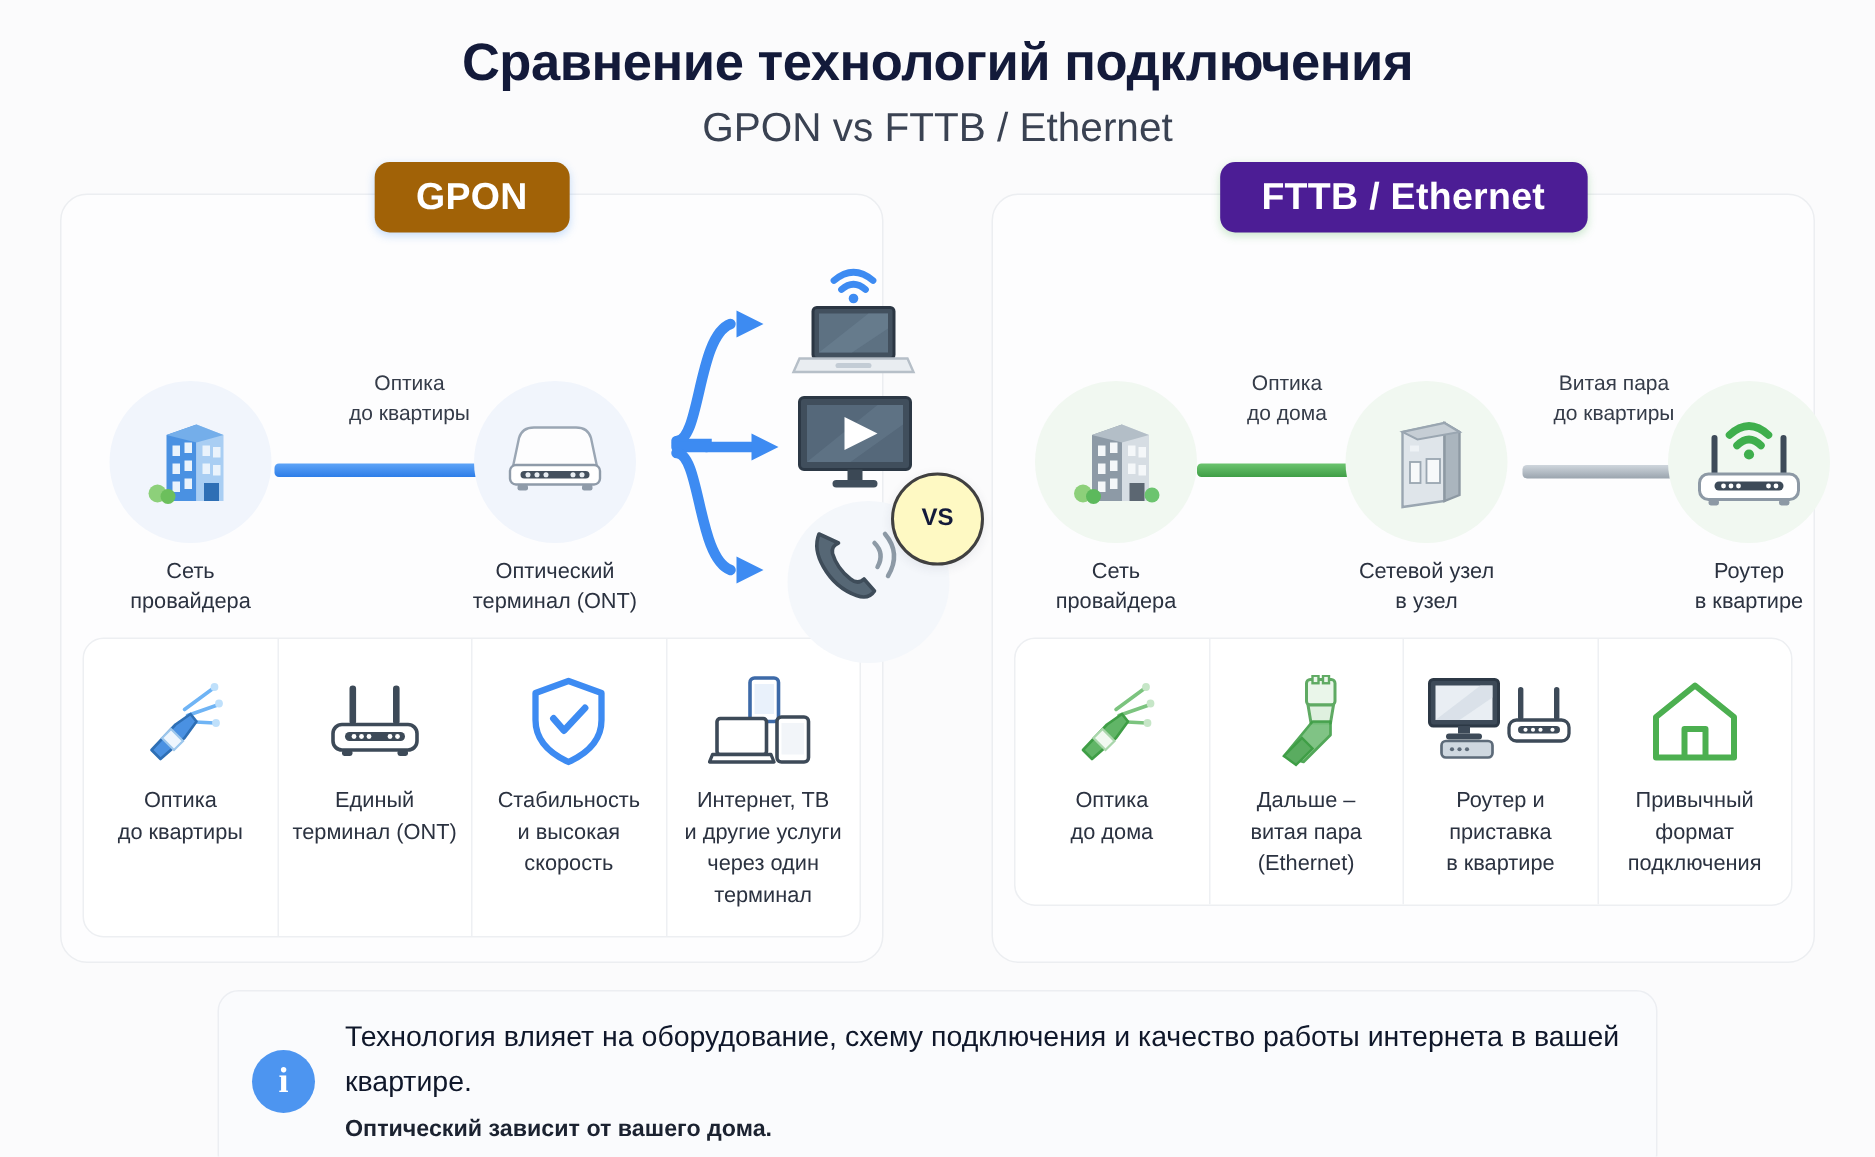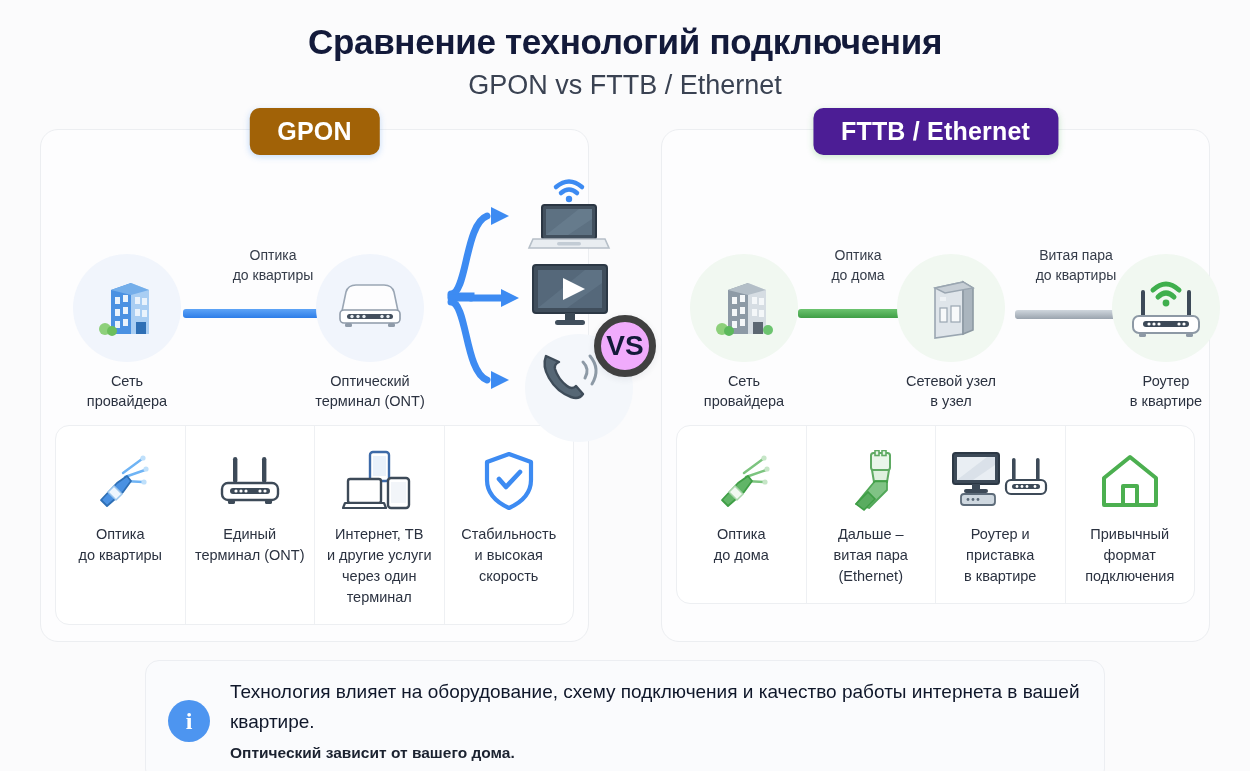--- a/index.html
+++ b/index.html
@@ -55,25 +55,25 @@
   .badge.blue { background:#a16207; box-shadow:0 2px 6px rgba(61,139,242,.28); }
   .badge.green { background:#4c1d95; box-shadow:0 2px 6px rgba(76,175,80,.28); }
 
   
   .vs-circle {
     position:absolute;
     left:50%; top:186px;
     transform:translateX(-50%);
     width:62px; height:62px;
     border-radius:50%;
-    background:#f0abfc;
-    border:7px solid #404040;
+    background:#fef9c3;
+    border:2px solid #404040;
     box-shadow:0 2px 7px rgba(40,50,80,.09);
     display:flex; align-items:center; justify-content:center;
-    font-size:28px; font-weight:bold; color:#131a3a;
+    font-size:16px; font-weight:bold; color:#131a3a;
     z-index:5;
   }
 
   
   .flow { position:relative; height:255px; }
   .node {
     position:absolute;
     width:120px;
     text-align:center;
   }
@@ -335,48 +335,48 @@
           </svg>
         </div>
         <div class="ctext">
           <div>Единый</div>
           <div>терминал (ONT)</div>
         </div>
       </div>
 
       <div class="card">
         <div class="ico">
+          <svg width="56" height="62" viewBox="0 0 56 62">
+            <path d="M28 4 L50 12 L50 30 Q50 48 28 58 Q6 48 6 30 L6 12 Z" fill="none" stroke="#3d8bf2" stroke-width="4.2" stroke-linejoin="round"></path>
+            <path d="M18 29 L25 37 L39 22" fill="none" stroke="#3d8bf2" stroke-width="4.6" stroke-linecap="round" stroke-linejoin="round"></path>
+          </svg>
+        </div>
+        <div class="ctext">
+          <div>Стабильность</div>
+          <div>и высокая</div>
+          <div>скорость</div>
+        </div>
+      </div>
+
+      <div class="card">
+        <div class="ico">
           <svg width="74" height="62" viewBox="0 0 74 62">
             <rect x="28" y="2" width="19" height="29" rx="3" fill="#ffffff" stroke="#3d6aa8" stroke-width="2.4"></rect>
             <rect x="31" y="6" width="13" height="20" fill="#e9f1fb"></rect>
             <rect x="6" y="29" width="33" height="24" rx="2.2" fill="#ffffff" stroke="#3d4a58" stroke-width="2.4"></rect>
             <path d="M3 53 L42 53 L44 58 L1 58 Z" fill="#ffffff" stroke="#3d4a58" stroke-width="2.2" stroke-linejoin="round"></path>
             <rect x="46" y="28" width="21" height="30" rx="3" fill="#ffffff" stroke="#3d4a58" stroke-width="2.4"></rect>
             <rect x="49" y="32" width="15" height="21" fill="#f2f5f9"></rect>
           </svg>
         </div>
         <div class="ctext">
           <div>Интернет, ТВ</div>
           <div>и другие услуги</div>
           <div>через один</div>
           <div>терминал</div>
-        </div>
-      </div>
-
-      <div class="card">
-        <div class="ico">
-          <svg width="56" height="62" viewBox="0 0 56 62">
-            <path d="M28 4 L50 12 L50 30 Q50 48 28 58 Q6 48 6 30 L6 12 Z" fill="none" stroke="#3d8bf2" stroke-width="4.2" stroke-linejoin="round"></path>
-            <path d="M18 29 L25 37 L39 22" fill="none" stroke="#3d8bf2" stroke-width="4.6" stroke-linecap="round" stroke-linejoin="round"></path>
-          </svg>
-        </div>
-        <div class="ctext">
-          <div>Стабильность</div>
-          <div>и высокая</div>
-          <div>скорость</div>
         </div>
       </div>
     </div>
   </div>
 
   <div class="panel">
     <div class="badge green">FTTB / Ethernet</div>
 
     <div class="flow">
 

